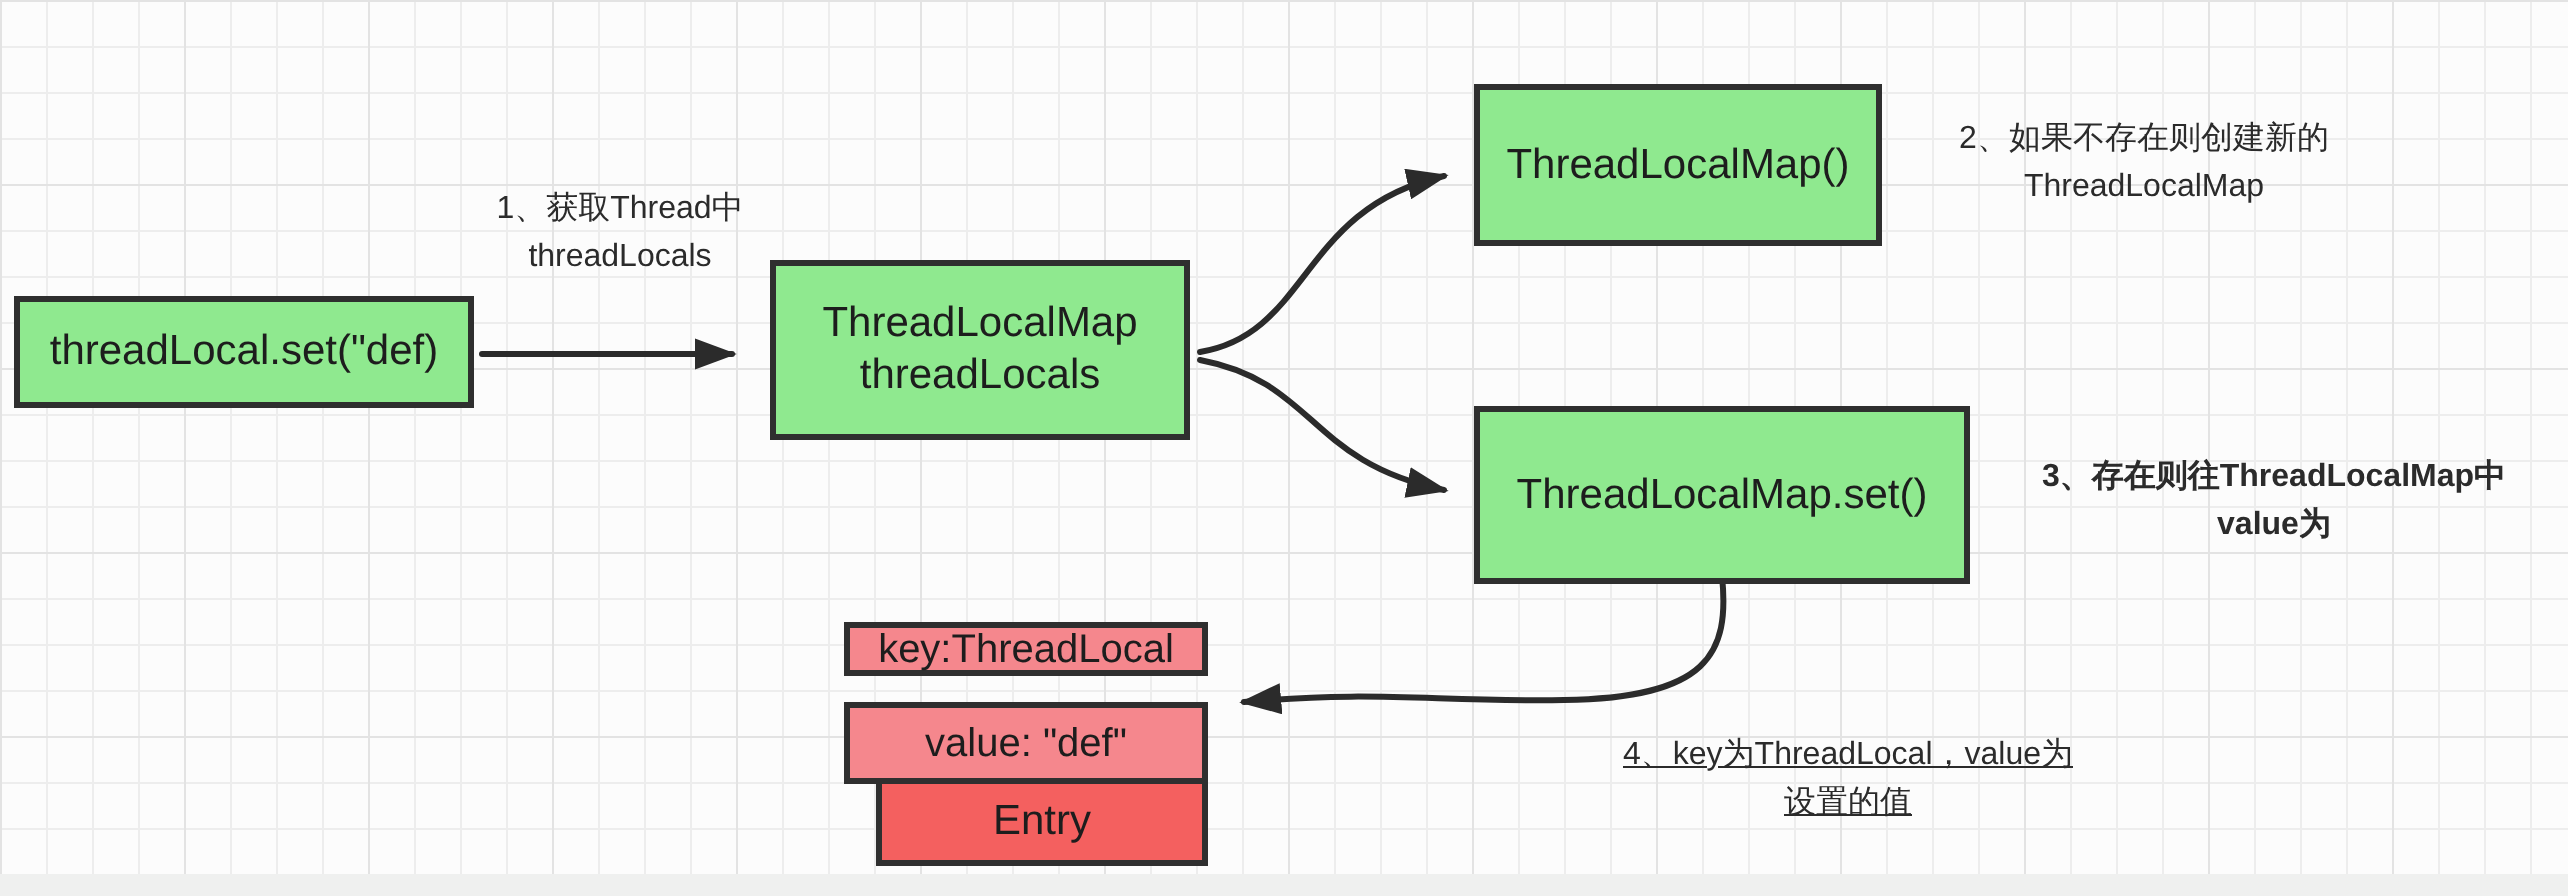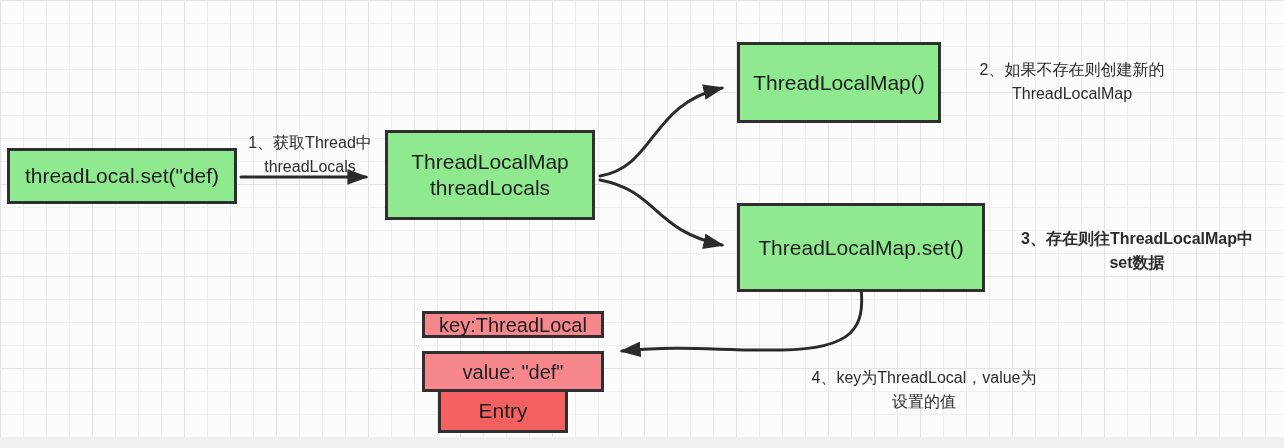--- a/index.html
+++ b/index.html
@@ -48,26 +48,26 @@
     position:absolute;left:0;right:0;bottom:0;height:11px;
     background:var(--bottom-bar);z-index:4;
   }
   
   .n-set-call   {left:7px;   top:148px; width:230px; height:56px;}
   .n-threadlocals{left:385px;top:130px; width:210px; height:90px;}
   .n-map-ctor   {left:737px; top:42px;  width:204px; height:81px;}
   .n-map-set    {left:737px; top:203px; width:248px; height:89px;}
   .n-entry-key  {left:422px; top:311px; width:182px; height:27px; font-size:20px;}
   .n-entry-value{left:422px; top:351px; width:182px; height:41px; font-size:20px;}
-  .n-entry      {left:438px; top:389px; width:130px; height:44px; font-size:21px;}
+  .n-entry      {left:438px; top:389px; width:166px; height:44px; font-size:21px;}
   
-  .note-step1{left:222px; top:93px;  width:176px;margin-top:38px;}
+  .note-step1{left:222px; top:93px;  width:176px;}
   .note-step2{left:948px; top:58px;  width:248px;}
   .note-step3{left:990px; top:227px; width:294px;font-weight:bold;}
-  .note-step4{left:778px; top:366px; width:292px;}
+  .note-step4{left:778px; top:366px; width:292px;text-decoration:underline;}
 </style>
 </head>
 <body>
 
 <div class="stage">
 
   <svg class="arrow-layer" width="1284" height="448" viewBox="0 0 1284 448">
     <defs>
       <marker id="ah" markerWidth="7" markerHeight="5.2" refX="6.2" refY="2.6" orient="auto" markerUnits="strokeWidth">
         <path d="M0,0 L7,2.6 L0,5.2 z" fill="#2b2b2b"></path>
@@ -115,21 +115,21 @@
     <div>threadLocals</div>
   </div>
 
   <div class="note note-step2">
     <div>2、如果不存在则创建新的</div>
     <div>ThreadLocalMap</div>
   </div>
 
   <div class="note note-step3">
     <div>3、存在则往ThreadLocalMap中</div>
-    <div>set数据</div>
+    <div>value为</div>
   </div>
 
   <div class="note note-step4">
     <div>4、key为ThreadLocal，value为</div>
     <div>设置的值</div>
   </div>
 
   <div class="bottom-bar"></div>
 
 </div>

